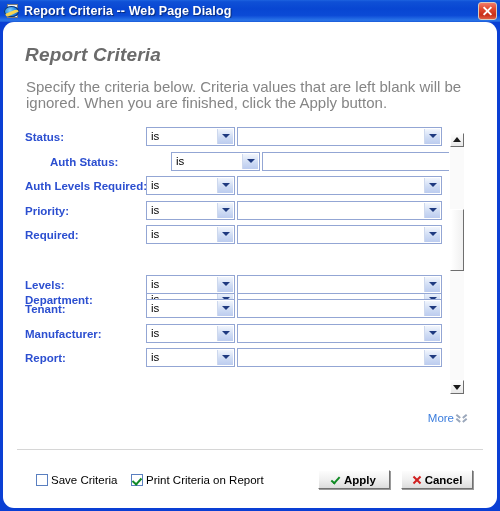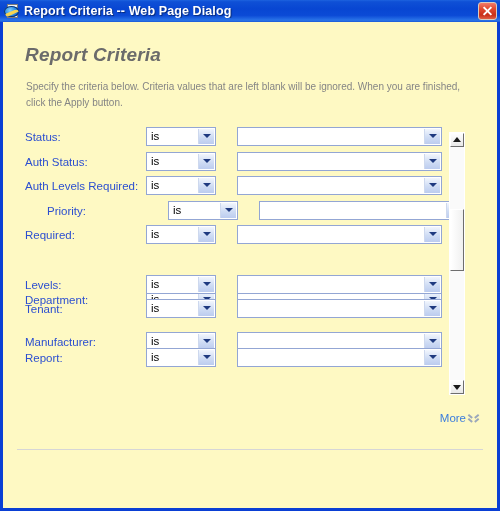--- a/index.html
+++ b/index.html
@@ -97,38 +97,39 @@
   }
   #close-button .x1 { transform: rotate(45deg); }
   #close-button .x2 { transform: rotate(-45deg); }
 
   
   #client {
     position: absolute;
     left: 3px; top: 22px;
     width: 494px;
     height: 486px;
-    background: #fef9c3;
+    background: #ffffff;
     overflow: hidden;
+    border-radius: 11px;
   }
 
   #page-heading {
     position: absolute;
     left: 22px; top: 22px;
     font-size: 19px;
     font-style: italic;
     font-weight: bold;
     color: #6b6b6b;
     letter-spacing: 0.2px;
   }
   #page-desc {
     position: absolute;
     left: 23px; top: 57px;
     width: 440px;
-    font-size: 10px;
+    font-size: 15px;
     color: #858585;
     line-height: 16px;
   }
 
   
   #criteria-area {
     position: absolute;
     left: 0px; top: 105px;
     width: 455px;
     height: 280px;
@@ -136,28 +137,28 @@
   }
   .crit-row {
     position: absolute;
     left: 0; width: 455px;
     height: 24px;
   }
   .crit-label {
     position: absolute;
     left: 22px; top: 4px;
     font-size: 11.5px;
-    font-weight: normal;
+    font-weight: bold;
     color: #2c4fd0;
     white-space: nowrap;
   }
   .op-select {
     position: absolute;
     left: 143px; top: 0px;
-    width: 70px; height: 19px;
+    width: 89px; height: 19px;
     box-sizing: border-box;
     border: 1px solid #93a6d4;
     background: #ffffff;
     cursor: pointer;
   }
   .op-select .op-text {
     position: absolute;
     left: 4px; top: 2px;
     font-size: 11.5px;
     color: #000000;
@@ -276,21 +277,21 @@
     border: 1px solid #ffffff;
     border-right-color: #6e6e6e;
     border-bottom-color: #6e6e6e;
     box-sizing: border-box;
     cursor: pointer;
   }
 
   
   #more-link {
     position: absolute;
-    right: 19px; top: 390px;
+    right: 31px; top: 390px;
     font-size: 11.5px;
     color: #3b7ddd;
     cursor: pointer;
     display: flex;
     align-items: center;
     gap: 3px;
   }
   #more-chevron {
     display: inline-block;
     width: 9px; height: 11px;
@@ -441,21 +442,21 @@
           <div class="crit-label">Status:</div>
           <div class="op-select">
             <span class="op-text">is</span>
             <span class="arrow-btn"></span>
           </div>
           <div class="val-select">
             <span class="val-text"></span>
             <span class="arrow-btn"></span>
           </div>
         </div>
-        <div class="crit-row" style="top: 24.6px;">
+        <div class="crit-row" style="top: 24.6px; margin-left: 25px;">
           <div class="crit-label">Auth Status:</div>
           <div class="op-select">
             <span class="op-text">is</span>
             <span class="arrow-btn"></span>
           </div>
           <div class="val-select">
             <span class="val-text"></span>
             <span class="arrow-btn"></span>
           </div>
         </div>
@@ -463,21 +464,21 @@
           <div class="crit-label">Auth Levels Required:</div>
           <div class="op-select">
             <span class="op-text">is</span>
             <span class="arrow-btn"></span>
           </div>
           <div class="val-select">
             <span class="val-text"></span>
             <span class="arrow-btn"></span>
           </div>
         </div>
-        <div class="crit-row" style="top: 73.8px; margin-left: 22px;">
+        <div class="crit-row" style="top: 73.8px;">
           <div class="crit-label">Priority:</div>
           <div class="op-select">
             <span class="op-text">is</span>
             <span class="arrow-btn"></span>
           </div>
           <div class="val-select">
             <span class="val-text"></span>
             <span class="arrow-btn"></span>
           </div>
         </div>
@@ -518,21 +519,21 @@
           <div class="crit-label">Tenant:</div>
           <div class="op-select">
             <span class="op-text">is</span>
             <span class="arrow-btn"></span>
           </div>
           <div class="val-select">
             <span class="val-text"></span>
             <span class="arrow-btn"></span>
           </div>
         </div>
-        <div class="crit-row" style="top: 196.8px; margin-top: 8px;">
+        <div class="crit-row" style="top: 196.8px;">
           <div class="crit-label">Manufacturer:</div>
           <div class="op-select">
             <span class="op-text">is</span>
             <span class="arrow-btn"></span>
           </div>
           <div class="val-select">
             <span class="val-text"></span>
             <span class="arrow-btn"></span>
           </div>
         </div>
@@ -561,15 +562,33 @@
     <div id="more-link">
       <span>More</span>
       <span id="more-chevron">
         <span class="c c1"></span>
           <span class="c c2"></span>
       </span>
     </div>
 
     <div id="footer-rule"></div>
 
+    <div id="footer">
+      <div class="chk-wrap" id="chk-save">
+        <span class="chk-box"></span>
+        <span class="chk-label">Save Criteria</span>
+      </div>
+      <div class="chk-wrap" id="chk-print">
+        <span class="chk-box checked"></span>
+        <span class="chk-label">Print Criteria on Report</span>
+      </div>
+      <div class="dlg-btn" id="btn-apply">
+        <span class="mark-check"></span>
+        <span>Apply</span>
+      </div>
+      <div class="dlg-btn" id="btn-cancel">
+        <span class="mark-x"></span>
+        <span>Cancel</span>
+      </div>
+    </div>
 
   </div>
 </div>
 
 </body></html>

